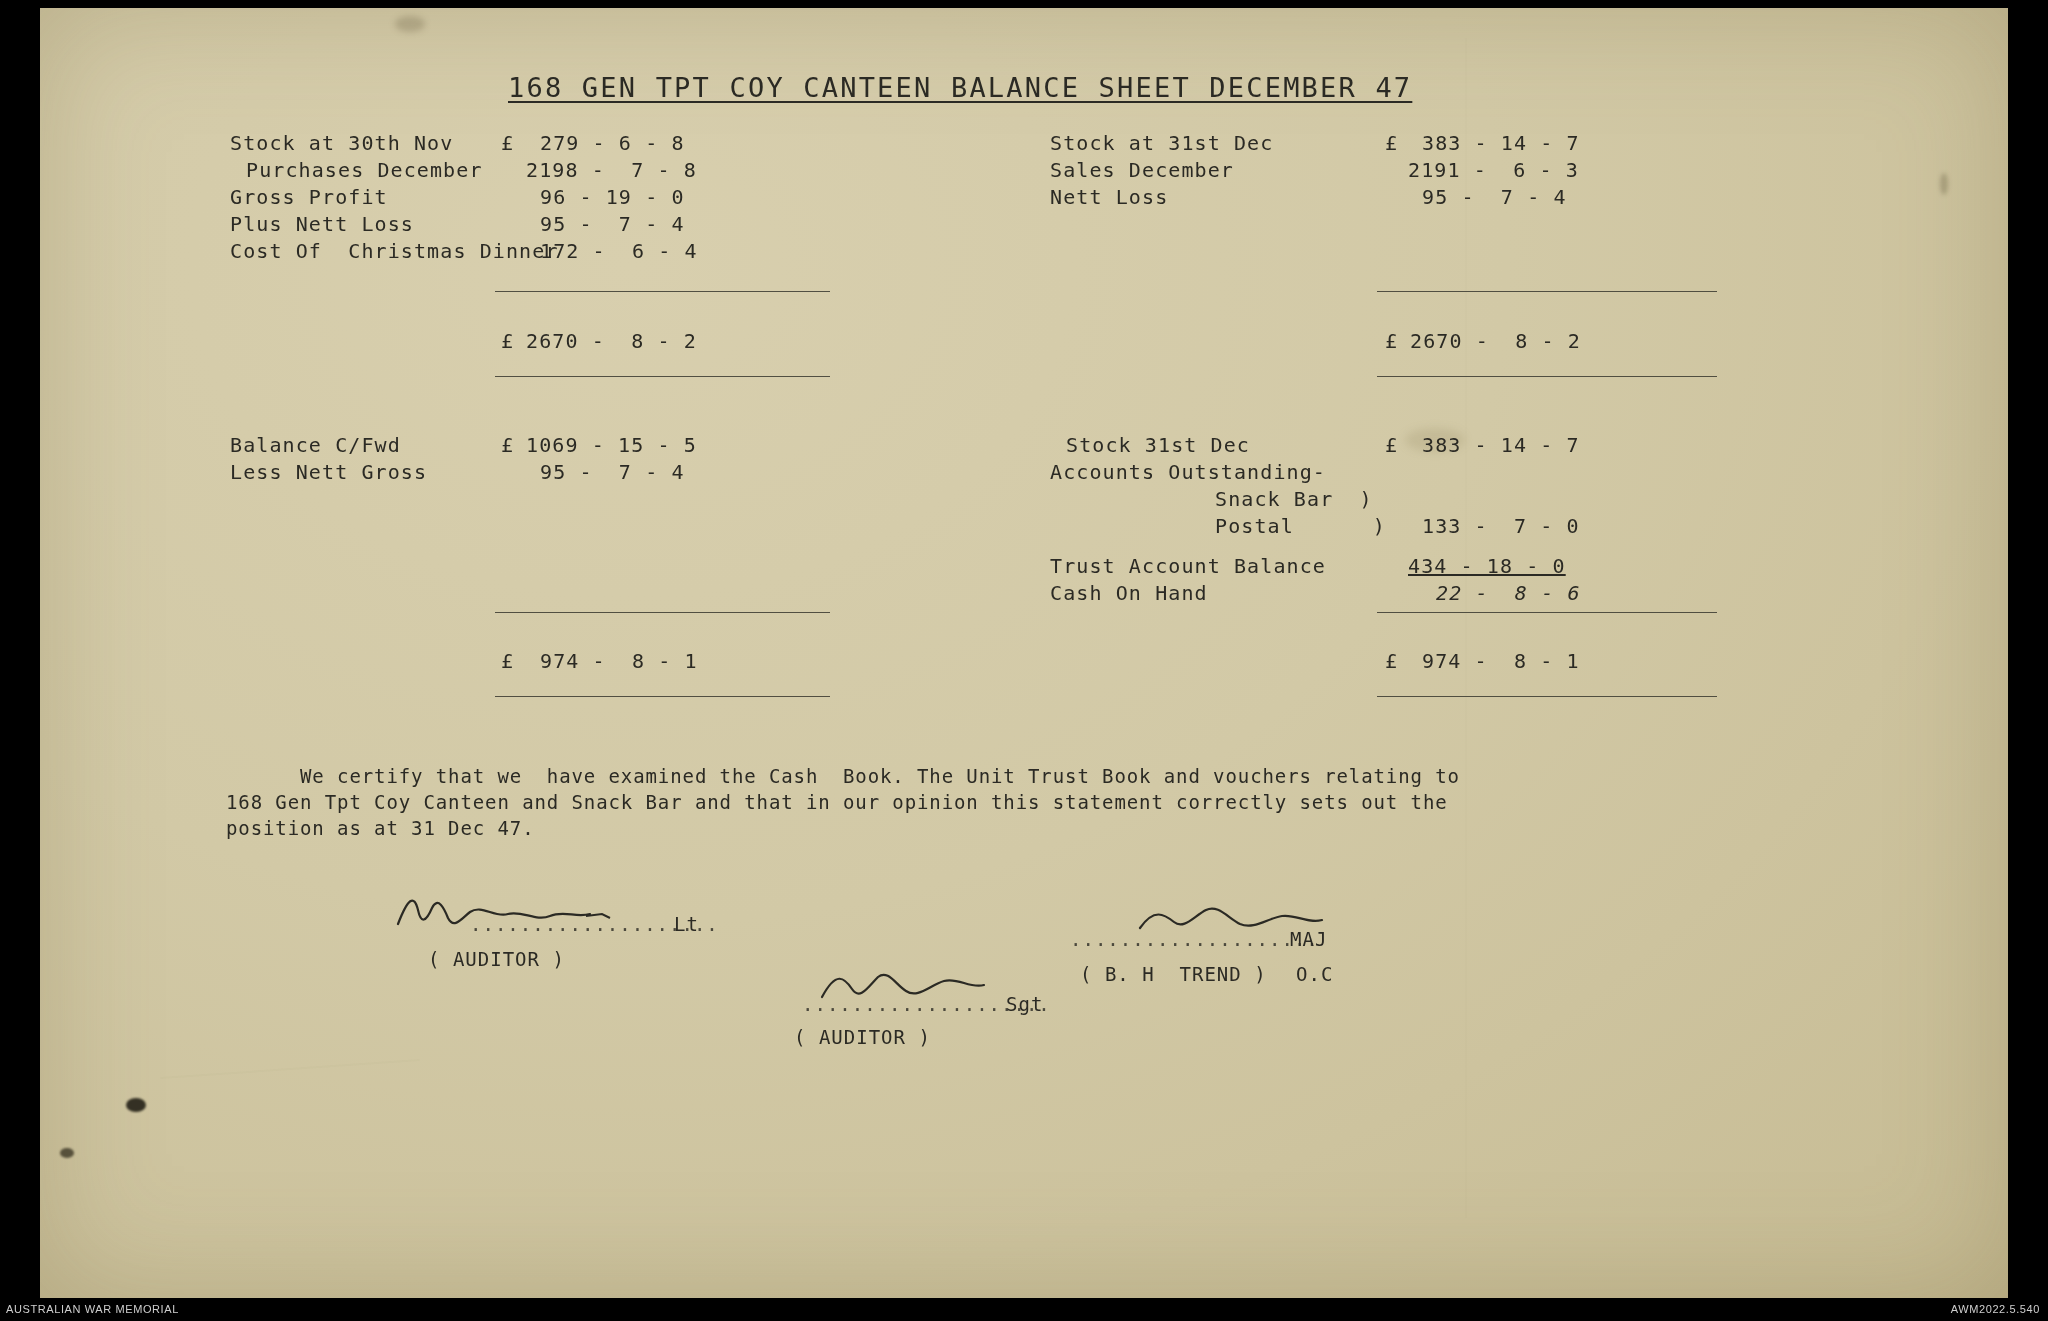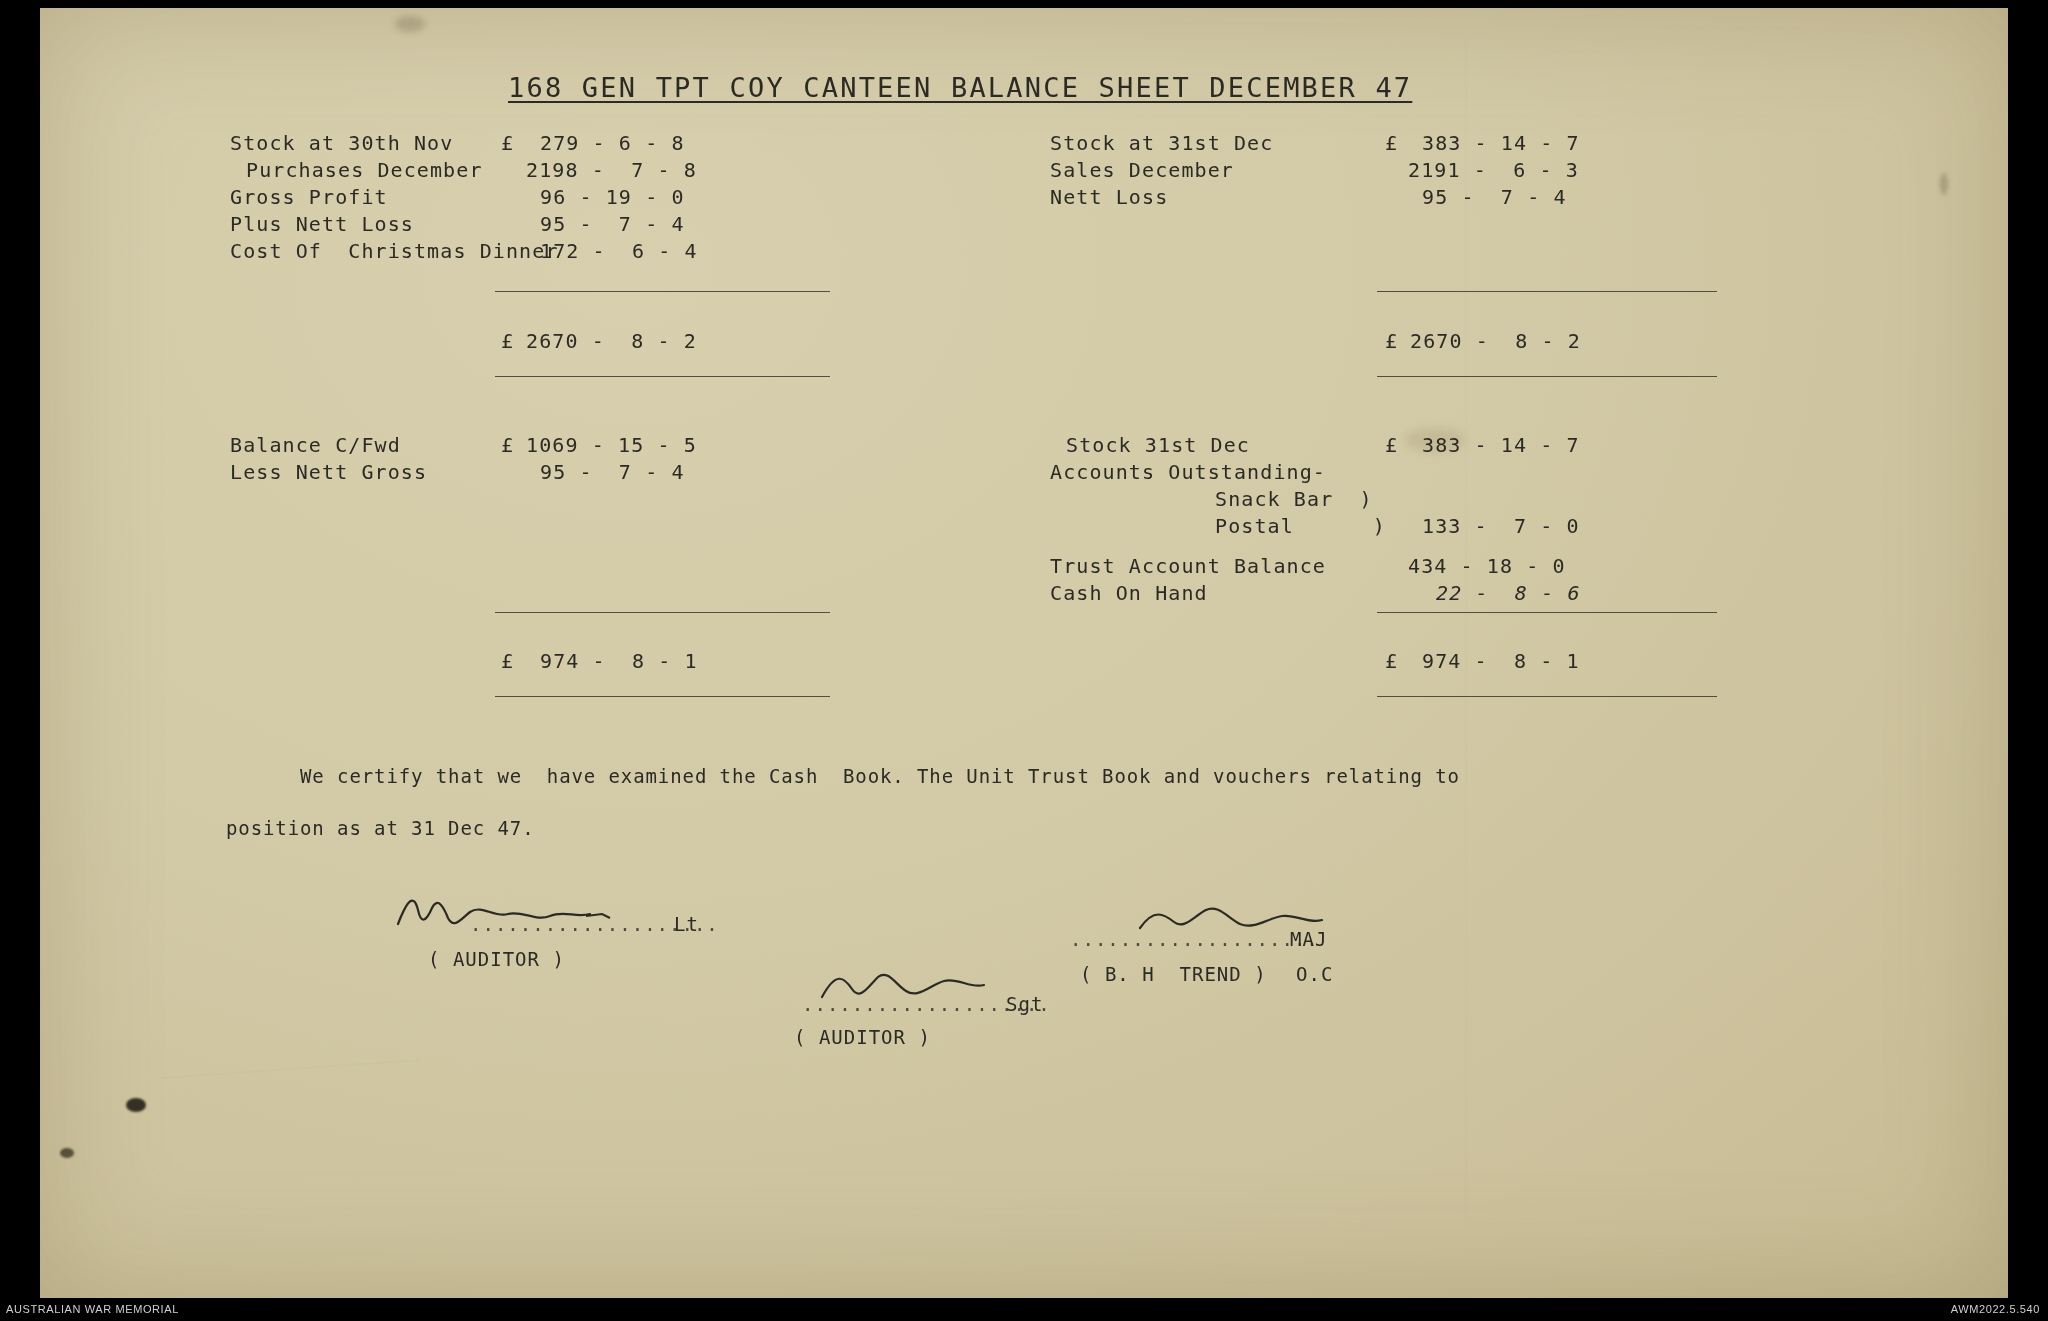--- a/index.html
+++ b/index.html
@@ -167,30 +167,31 @@
     <div class="doc-text line col-label" style="left:1026px;top:424px;">Stock 31st Dec</div>
     <div class="doc-text line col-label" style="left:1010px;top:451px;">Accounts Outstanding-</div>
     <div class="doc-text line col-label" style="left:1175px;top:478px;">Snack Bar  )</div>
     <div class="doc-text line col-label" style="left:1175px;top:505px;">Postal      )</div>
     <div class="doc-text line col-label" style="left:1010px;top:545px;">Trust Account Balance</div>
     <div class="doc-text line col-label" style="left:1010px;top:572px;">Cash On Hand</div>
 
     <div class="doc-text line" style="left:1345px;top:424px;">£</div>
     <div class="doc-text line col-amount" style="left:1382px;top:424px;">383 - 14 - 7</div>
     <div class="doc-text line col-amount" style="left:1382px;top:505px;">133 -  7 - 0</div>
-    <div class="doc-text line col-amount" style="left:1368px;top:545px;">434 - 18 - 0</div>
+    <div class="doc-text line col-amount" style="left:1368px;top:545px;text-decoration:underline;">434 - 18 - 0</div>
     <div class="doc-text line col-amount" style="left:1396px;top:572px;font-style:italic;">22 -  8 - 6</div>
 
     <div class="rule" style="left:1337px;top:604px;width:340px;"></div>
 
     <div class="doc-text line" style="left:1345px;top:640px;">£</div>
     <div class="doc-text line" style="left:1382px;top:640px;">974 -  8 - 1</div>
     <div class="rule" style="left:1337px;top:688px;width:340px;"></div>
 
     <div class="doc-text cert" style="left:186px;top:755px;">      We certify that we  have examined the Cash  Book. The Unit Trust Book and vouchers relating to</div>
+    <div class="doc-text cert" style="left:186px;top:781px;">168 Gen Tpt Coy Canteen and Snack Bar and that in our opinion this statement correctly sets out the</div>
     <div class="doc-text cert" style="left:186px;top:807px;">position as at 31 Dec 47.</div>
 
     <svg class="scribble" style="left:350px;top:880px;width:260px;height:50px;" viewBox="0 0 260 50">
       <path d="M8,36 C18,10 24,6 28,22 C31,36 36,34 42,20 C48,8 54,20 58,30 C64,42 72,30 80,24 C92,16 104,30 118,26 C132,22 146,34 160,28 C174,22 186,30 200,26" fill="none" stroke="#2b2a24" stroke-width="2.2" stroke-linecap="round"></path>
       <path d="M196,28 l16,-2 l8,4" fill="none" stroke="#2b2a24" stroke-width="2"></path>
     </svg>
     <div class="doc-text sigline" style="left:430px;top:905px;opacity:0.8;">....................</div>
     <div class="doc-text sigline" style="left:634px;top:905px;">Lt</div>
     <div class="doc-text sigline" style="left:388px;top:940px;">( AUDITOR )</div>
 

